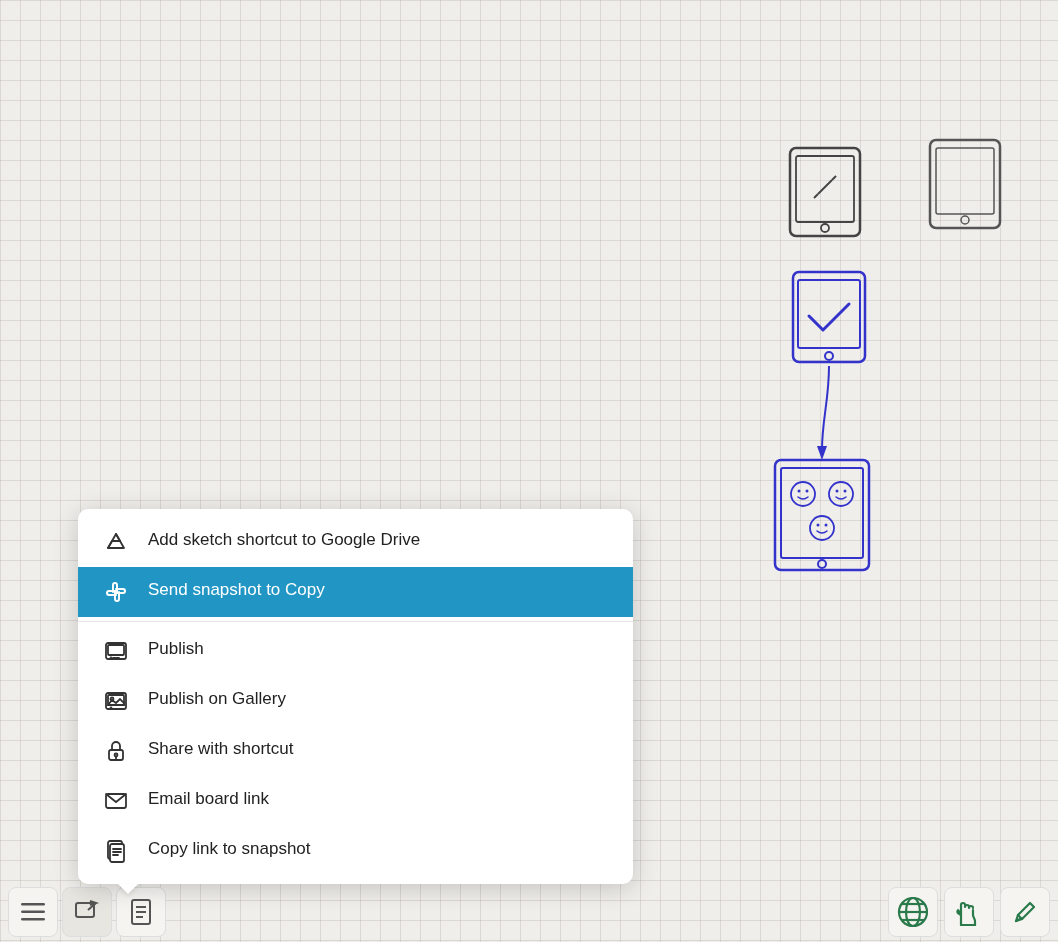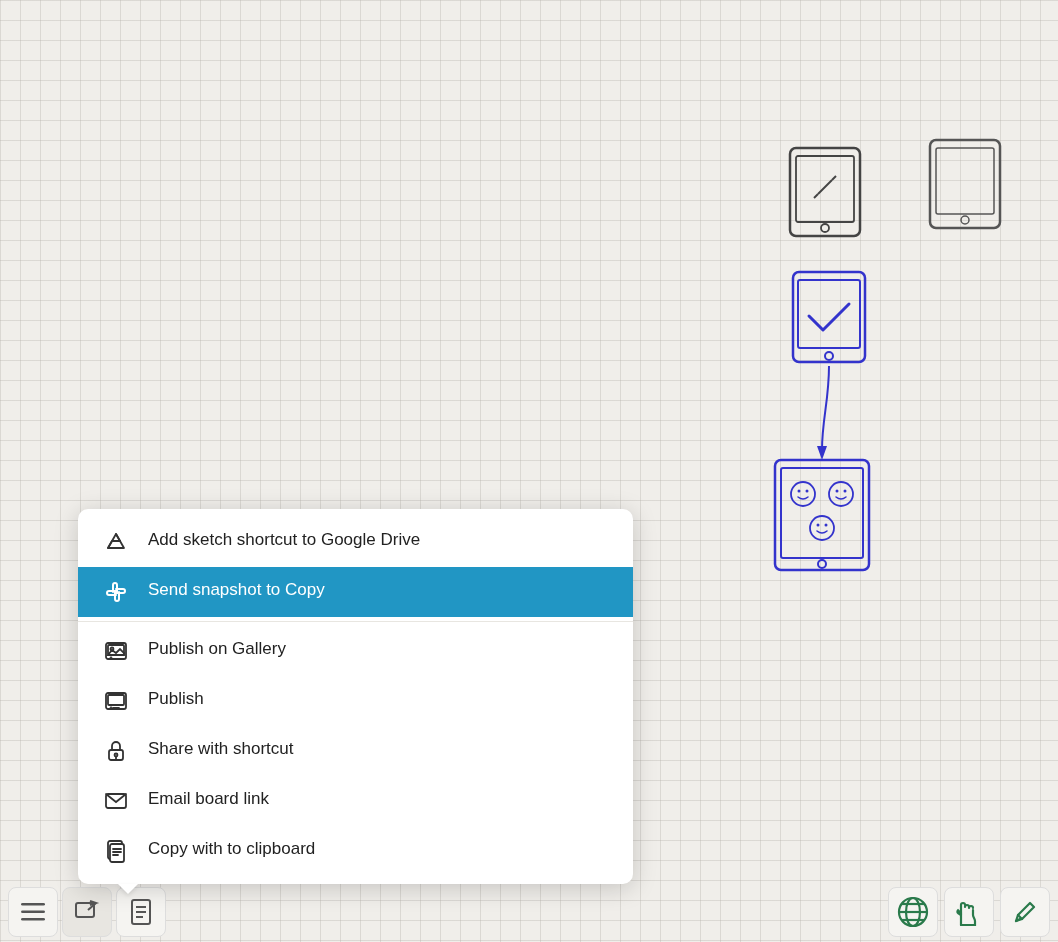--- a/index.html
+++ b/index.html
@@ -229,37 +229,37 @@
   </svg>
       </span>
       <span class="menu-label">Send snapshot to Copy</span>
     </div>
     <div class="menu-separator"></div>
     <div class="menu-item">
       <span class="menu-icon">
         <svg width="24" height="24" viewBox="0 0 24 24" fill="none" stroke="currentColor" stroke-width="1.8" stroke-linecap="round">
     <rect x="2" y="4" width="20" height="16" rx="2"></rect>
     <rect x="4" y="6" width="16" height="10" rx="1"></rect>
+    <circle cx="7" cy="19" r="0.5" fill="currentColor"></circle>
+    <line x1="9" y1="19" x2="15" y2="19"></line>
+  </svg>
+      </span>
+      <span class="menu-label">Publish</span>
+    </div>
+    <div class="menu-item">
+      <span class="menu-icon">
+        <svg width="24" height="24" viewBox="0 0 24 24" fill="none" stroke="currentColor" stroke-width="1.8" stroke-linecap="round">
+    <rect x="2" y="4" width="20" height="16" rx="2"></rect>
+    <rect x="4" y="6" width="16" height="10" rx="1"></rect>
     <circle cx="8" cy="10" r="1.5"></circle>
     <path d="M4,16 L8,11 L12,14 L16,10 L20,14 L20,16 Z" fill="none"></path>
     <circle cx="7" cy="19" r="0.5" fill="currentColor"></circle>
   </svg>
       </span>
       <span class="menu-label">Publish on Gallery</span>
-    </div>
-    <div class="menu-item">
-      <span class="menu-icon">
-        <svg width="24" height="24" viewBox="0 0 24 24" fill="none" stroke="currentColor" stroke-width="1.8" stroke-linecap="round">
-    <rect x="2" y="4" width="20" height="16" rx="2"></rect>
-    <rect x="4" y="6" width="16" height="10" rx="1"></rect>
-    <circle cx="7" cy="19" r="0.5" fill="currentColor"></circle>
-    <line x1="9" y1="19" x2="15" y2="19"></line>
-  </svg>
-      </span>
-      <span class="menu-label">Publish</span>
     </div>
     <div class="menu-item">
       <span class="menu-icon">
         <svg width="24" height="24" viewBox="0 0 24 24" fill="none" stroke="currentColor" stroke-width="1.8" stroke-linecap="round">
     <rect x="5" y="11" width="14" height="10" rx="2"></rect>
     <path d="M8,11 L8,7 C8,4.8 9.8,3 12,3 C14.2,3 16,4.8 16,7 L16,11"></path>
     <circle cx="12" cy="16" r="1.5"></circle>
     <line x1="12" y1="17.5" x2="12" y2="20"></line>
   </svg>
       </span>
@@ -277,21 +277,21 @@
     <div class="menu-item">
       <span class="menu-icon">
         <svg width="24" height="24" viewBox="0 0 24 24" fill="none" stroke="currentColor" stroke-width="1.8" stroke-linecap="round">
     <rect x="4" y="2" width="14" height="18" rx="2"></rect>
     <rect x="6" y="5" width="14" height="18" rx="2" fill="white" stroke="currentColor"></rect>
     <line x1="9" y1="10" x2="17" y2="10"></line>
     <line x1="9" y1="13" x2="17" y2="13"></line>
     <line x1="9" y1="16" x2="14" y2="16"></line>
   </svg>
       </span>
-      <span class="menu-label">Copy with to clipboard</span>
+      <span class="menu-label">Copy link to snapshot</span>
     </div>
   </div>
 
 <div class="bottom-toolbar">
   <div class="toolbar-left">
     <div class="toolbar-btn">
       <svg width="24" height="18" viewBox="0 0 24 18">
         <rect y="0" width="24" height="2.5" rx="1.5" fill="#555"></rect>
         <rect y="7.5" width="24" height="2.5" rx="1.5" fill="#555"></rect>
         <rect y="15" width="24" height="2.5" rx="1.5" fill="#555"></rect>

